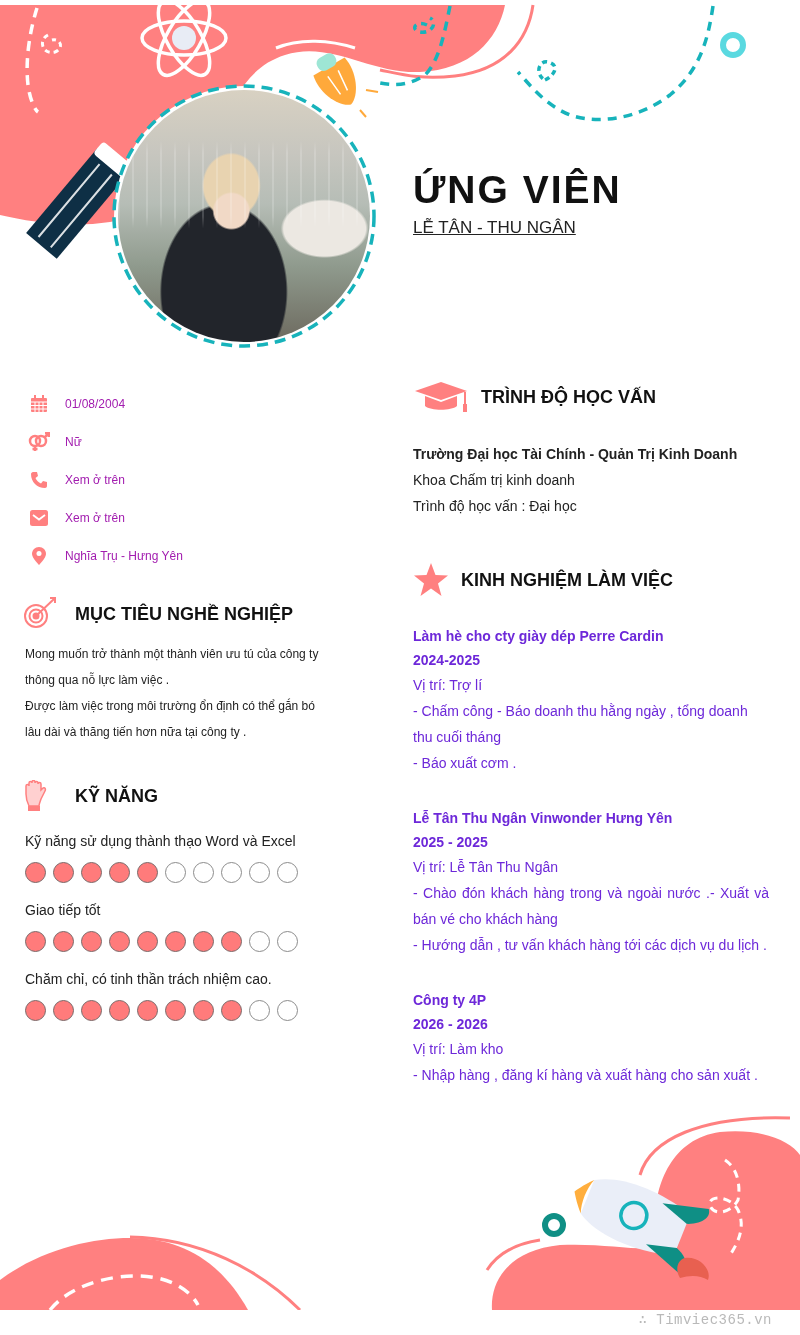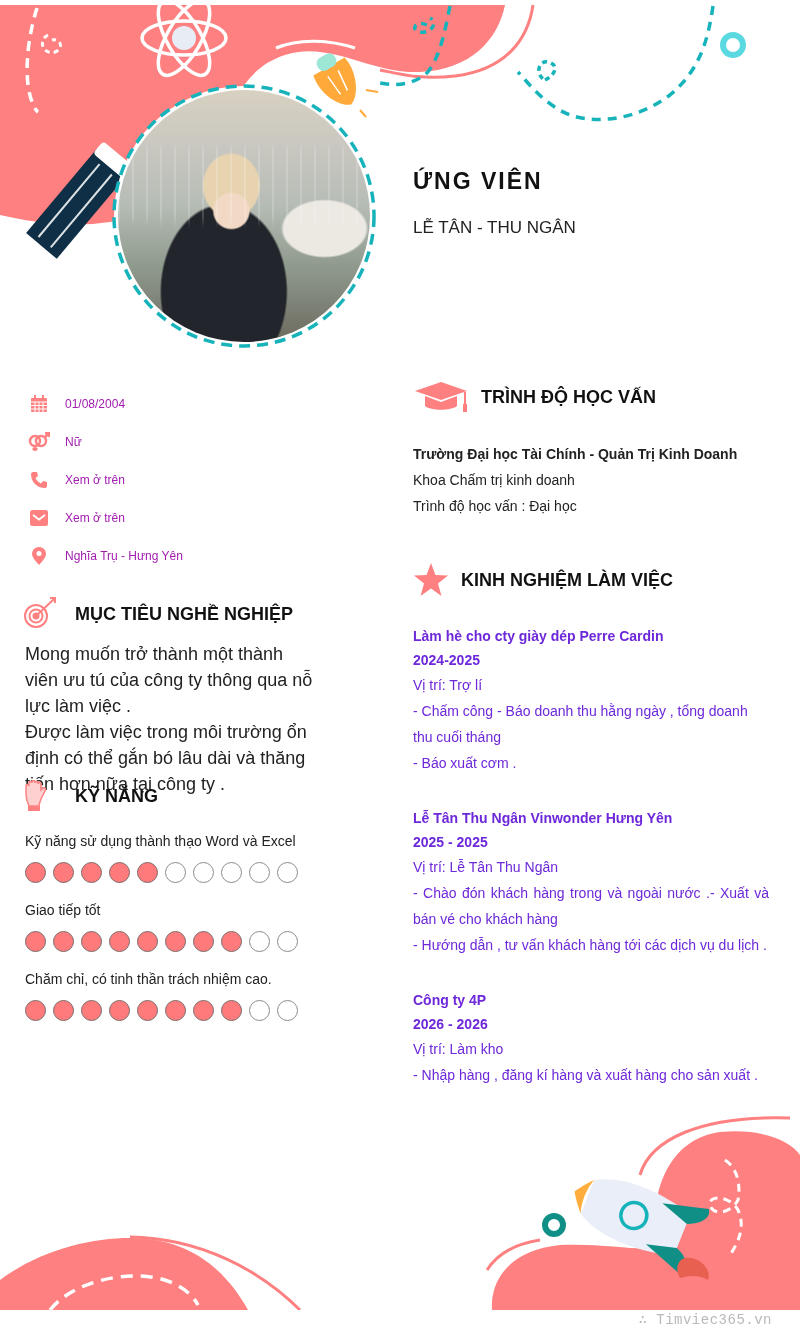--- a/index.html
+++ b/index.html
@@ -7,25 +7,25 @@
     width: 800px; height: 1335px; position: relative; overflow: hidden;
     background: #ffffff;
     font-family: "Liberation Sans", "DejaVu Sans", sans-serif;
     color: #222;
   }
   .abs { position: absolute; }
   svg { display: block; }
 
   
   .name {
-    left: 413px; top: 168px; font-size: 23px; font-weight: 700;
+    left: 413px; top: 168px; font-size: 39px; font-weight: 700;
     letter-spacing: 2px; color: #111;
   }
   .job {
-    left: 413px; top: 218px; font-size: 17px; color: #222;
+    left: 413px; top: 218px; font-size: 17px; color: #222; text-decoration: underline;
   }
 
   
   .photo-wrap {
     left: 110px; top: 82px; width: 268px; height: 268px;
   }
   .photo {
     position: absolute; left: 8px; top: 8px; width: 252px; height: 252px;
     border-radius: 50%; overflow: hidden;
     background:
@@ -46,21 +46,21 @@
   
   .contact { left: 28px; top: 385px; width: 320px; }
   .contact-row { display: flex; align-items: center; height: 38px; }
   .contact-row .ico { width: 22px; height: 22px; margin-right: 15px; display: flex; align-items: center; justify-content: center; }
   .contact-row .txt { font-size: 12px; color: #a21caf; }
 
   
   .sec-title { font-size: 18px; font-weight: 700; color: #111; }
   .goal-head { left: 22px; top: 596px; display: flex; align-items: center; }
   .goal-text {
-    left: 25px; top: 641px; width: 295px; font-size: 18px; line-height: 26px; color: #222;
+    left: 25px; top: 641px; width: 295px; font-size: 12px; line-height: 26px; color: #222;
   }
   .skill-head { left: 22px; top: 780px; display: flex; align-items: center; }
   .skills { left: 25px; top: 828px; width: 300px; }
   .skill-name { font-size: 14px; color: #222; height: 26px; line-height: 26px; }
   .dots { display: flex; gap: 7px; margin: 8px 0 14px 0; }
   .dot {
     width: 19px; height: 19px; border-radius: 50%; border: 1.5px solid #8c8c8c;
     box-sizing: content-box; background: #fff;
   }
   .dot.on { background: #ff7b7b; border-color: #7a6a6a; }

